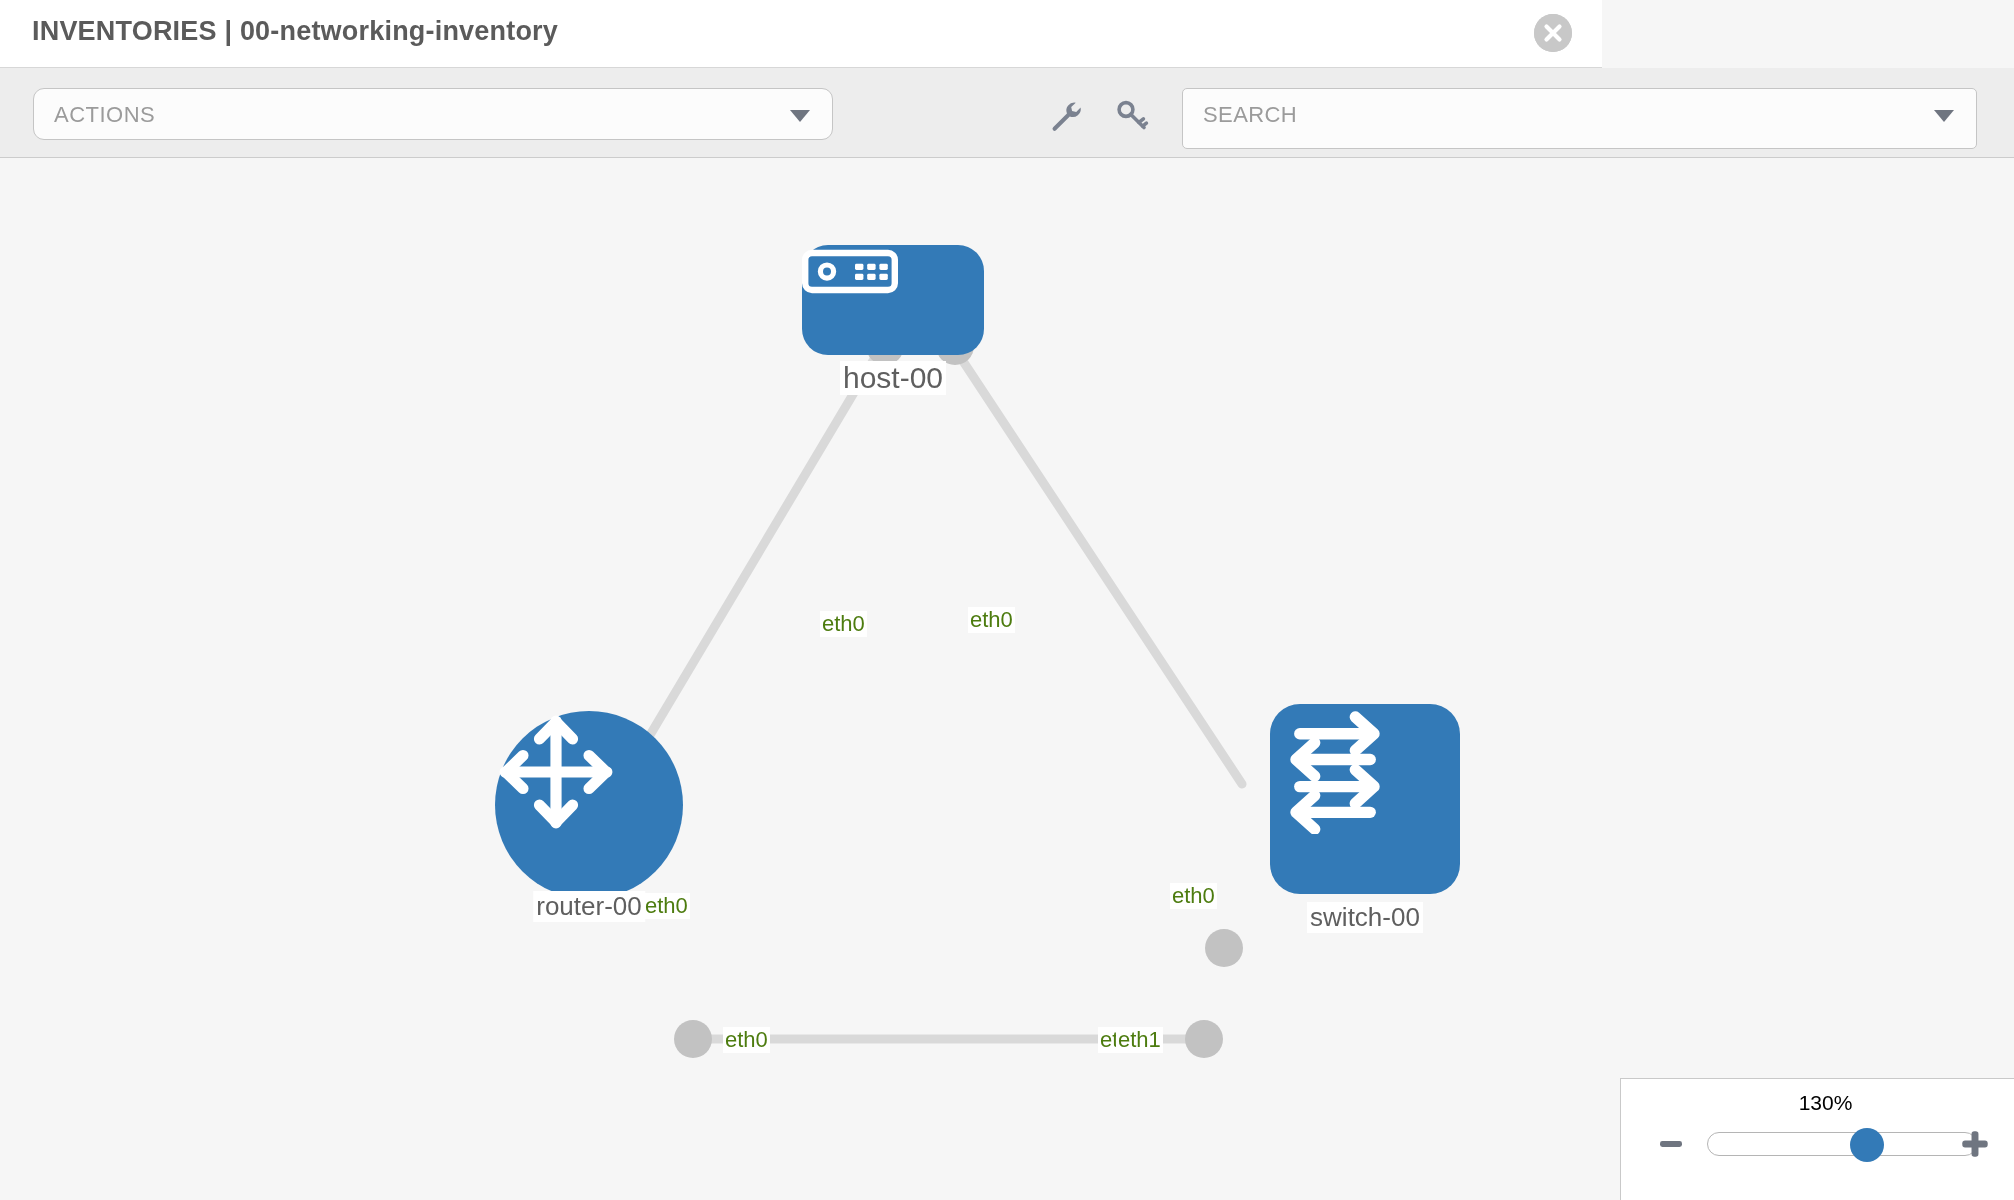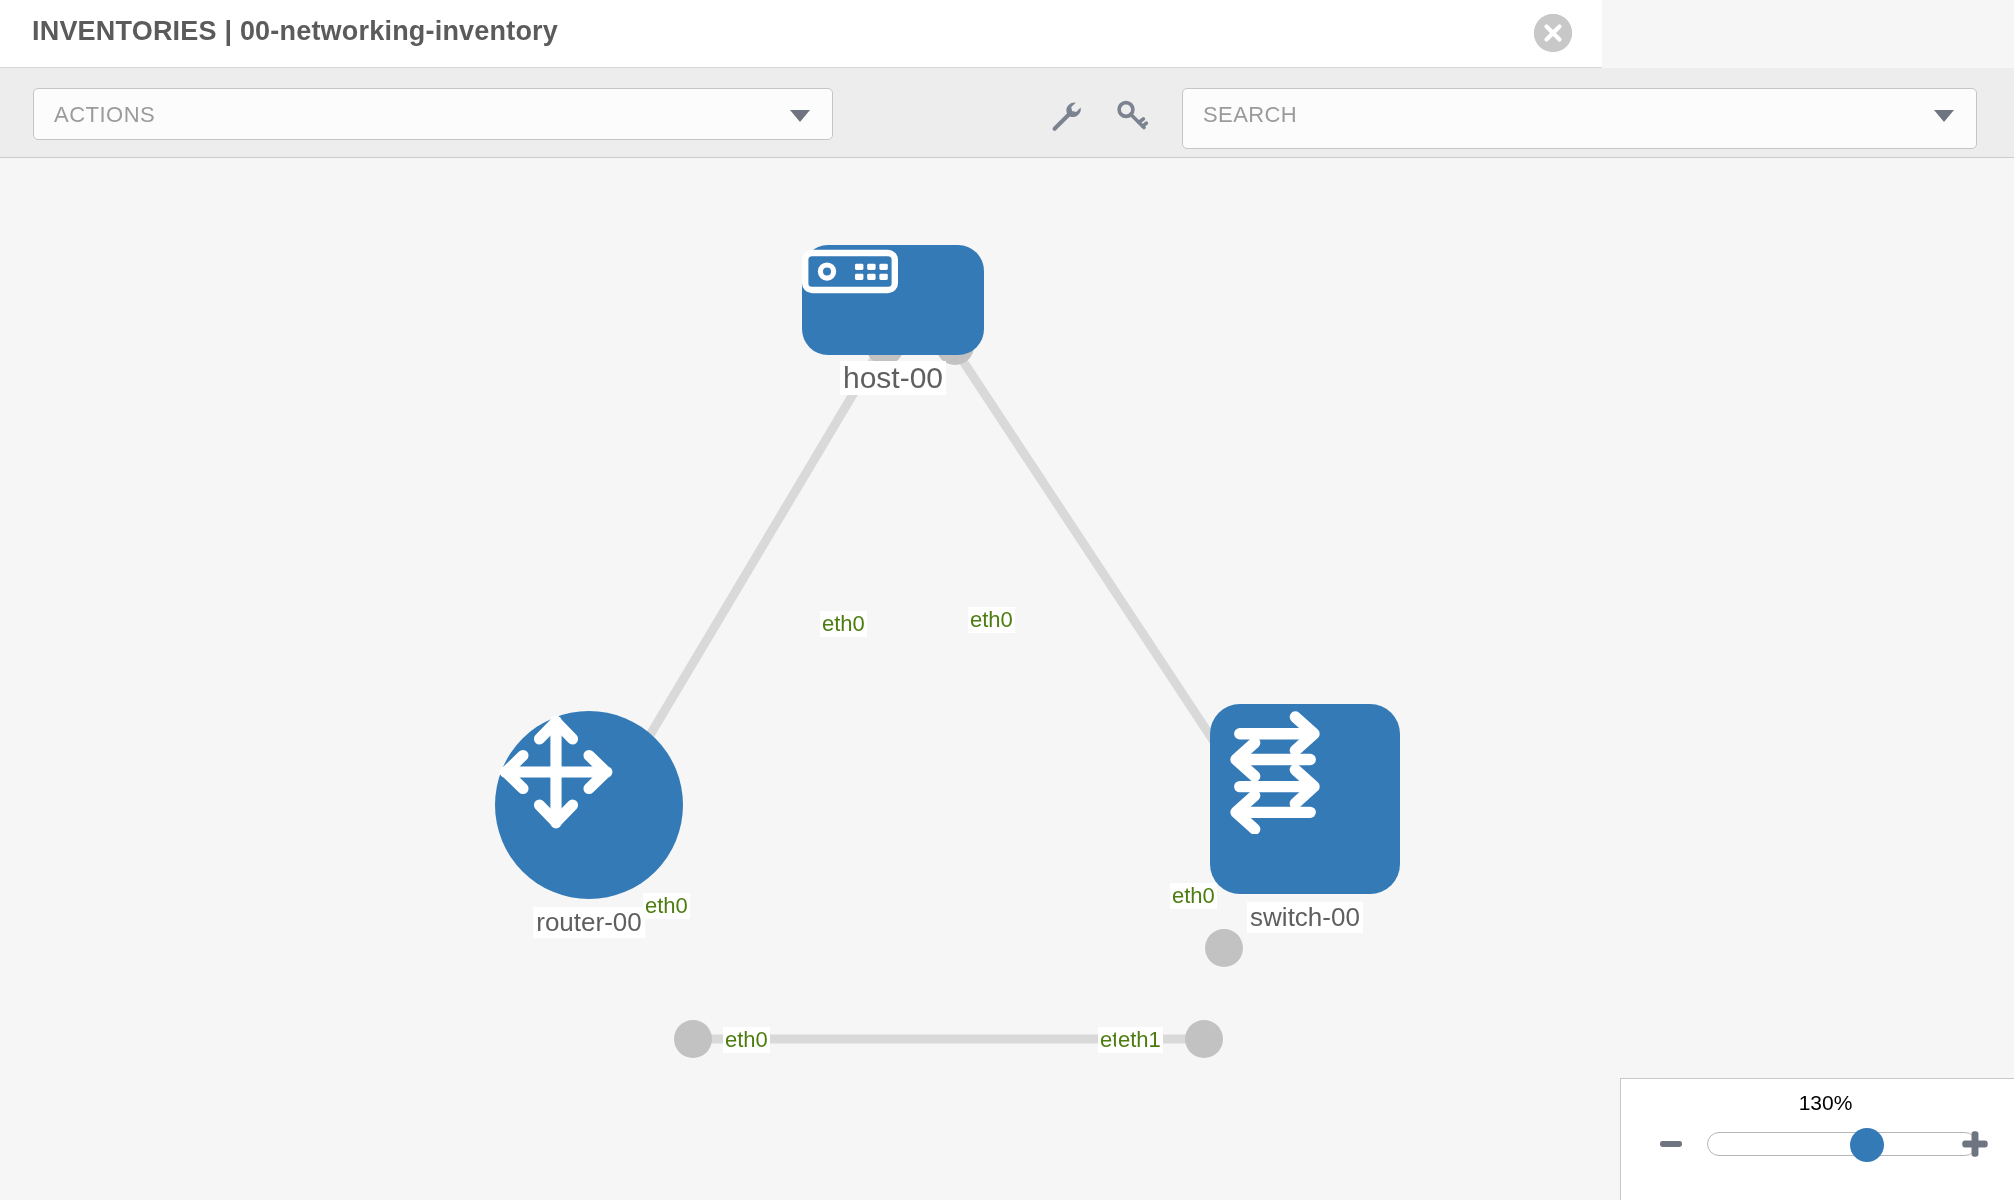--- a/index.html
+++ b/index.html
@@ -28,21 +28,21 @@
   }
   .close-btn svg { display:block; }
 
   
   .toolbar {
     position:absolute; left:0; top:68px; width:2014px; height:90px;
     background:#ededed; border-bottom:1px solid #cccccc;
   }
   .actions-select {
     position:absolute; left:33px; top:20px; width:800px; height:52px;
-    background:#fcfcfc; border:1px solid #c5c5c5; border-radius:5px;
+    background:#fcfcfc; border:1px solid #c5c5c5; border-radius:11px;
     cursor:pointer;
   }
   .actions-select .lbl {
     position:absolute; left:20px; top:13px;
     font-size:22px; color:#9b9b9b; letter-spacing:0.5px;
   }
   .caret {
     width:0; height:0; border-left:10px solid transparent;
     border-right:10px solid transparent; border-top:12px solid #6f7580;
   }
@@ -204,24 +204,24 @@
             <polyline points="17.5,11 24,4.3 30.5,11"></polyline>
             <line x1="24" y1="44" x2="24" y2="26"></line>
             <polyline points="17.5,37 24,43.7 30.5,37"></polyline>
             <line x1="4" y1="24" x2="22" y2="24"></line>
             <polyline points="11,17.5 4.3,24 11,30.5"></polyline>
             <line x1="44" y1="24" x2="26" y2="24"></line>
             <polyline points="37,17.5 43.7,24 37,30.5"></polyline>
           </g>
         </svg>
       </div>
-      <div class="node-label" style="top:196px;text-align:right;">router-00</div>
-    </div>
-
-    <div class="node" style="left:1210px; top:545px; width:190px; height:190px;padding-left:16px;">
+      <div class="node-label" style="top:180px;text-align:right;">router-00</div>
+    </div>
+
+    <div class="node" style="left:1270px; top:545px; width:190px; height:190px;padding-left:16px;">
       <div class="node-shape" style="width:190px; height:190px; border-radius:30px;">
         <svg width="130" height="130" viewBox="0 0 48 48">
           <g stroke="#ffffff" stroke-width="4.2" stroke-linecap="round" stroke-linejoin="round" fill="none">
             <line x1="11" y1="11" x2="38" y2="11"></line>
             <polyline points="31.5,4.8 38.4,11 31.5,17.2"></polyline>
             <line x1="37" y1="20.5" x2="10" y2="20.5"></line>
             <polyline points="16.5,14.3 9.6,20.5 16.5,26.7"></polyline>
             <line x1="11" y1="30.5" x2="38" y2="30.5"></line>
             <polyline points="31.5,24.3 38.4,30.5 31.5,36.7"></polyline>
             <line x1="37" y1="40" x2="10" y2="40"></line>

